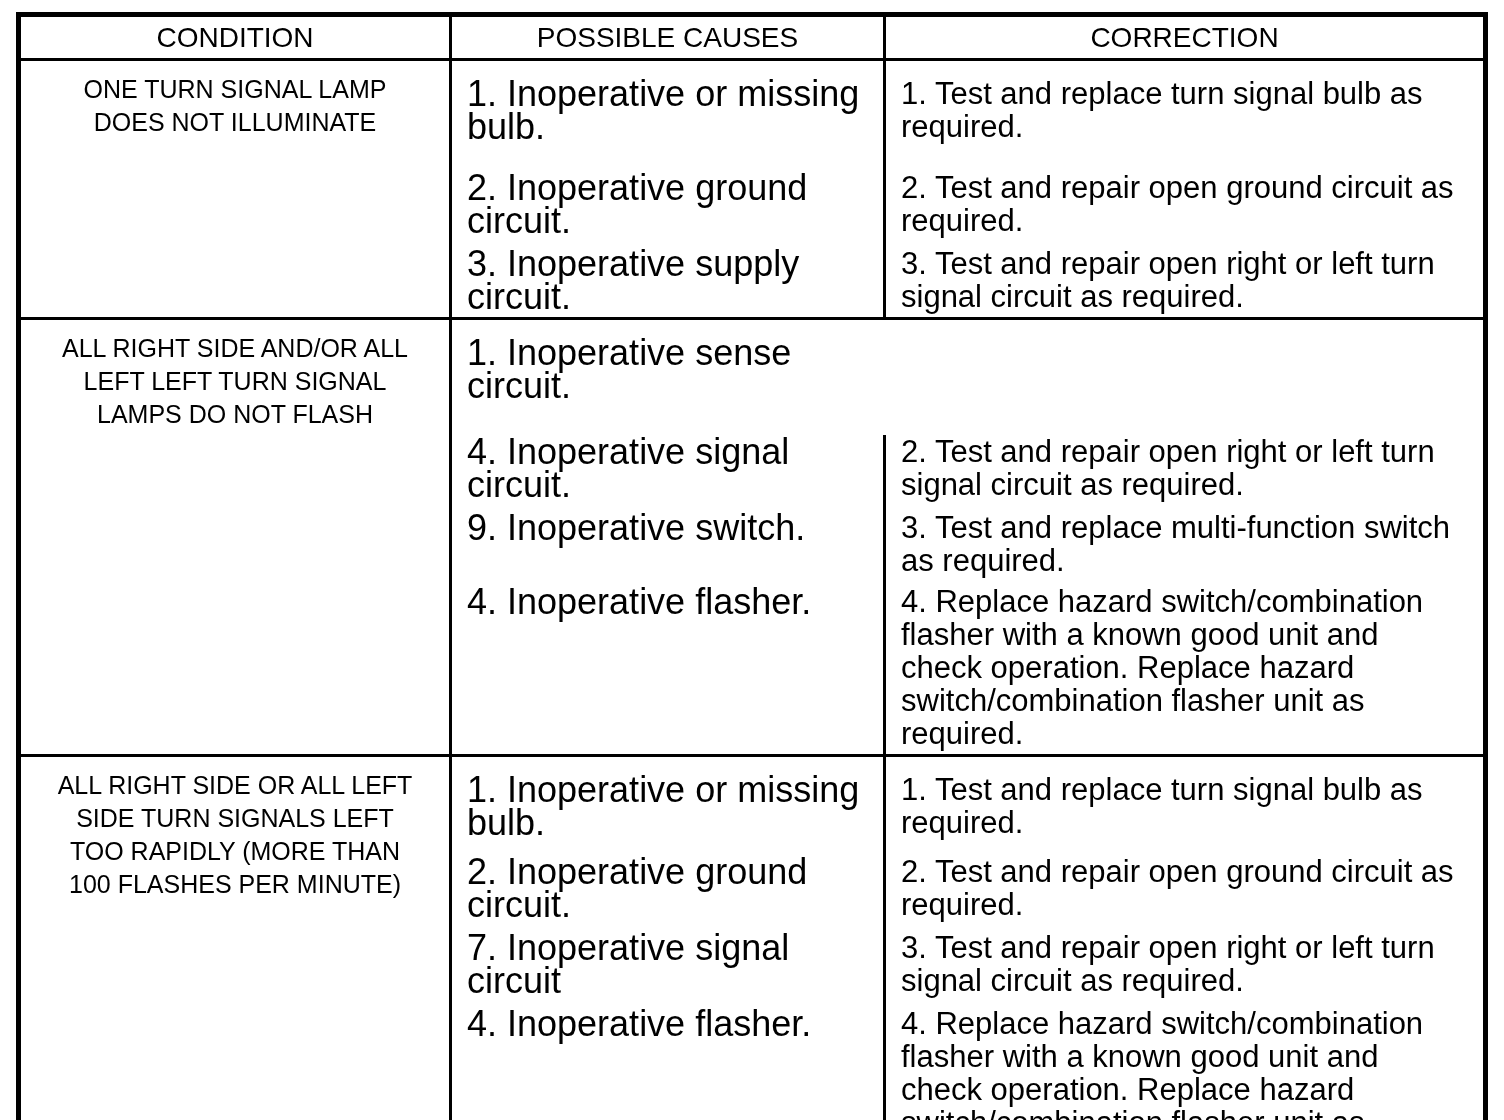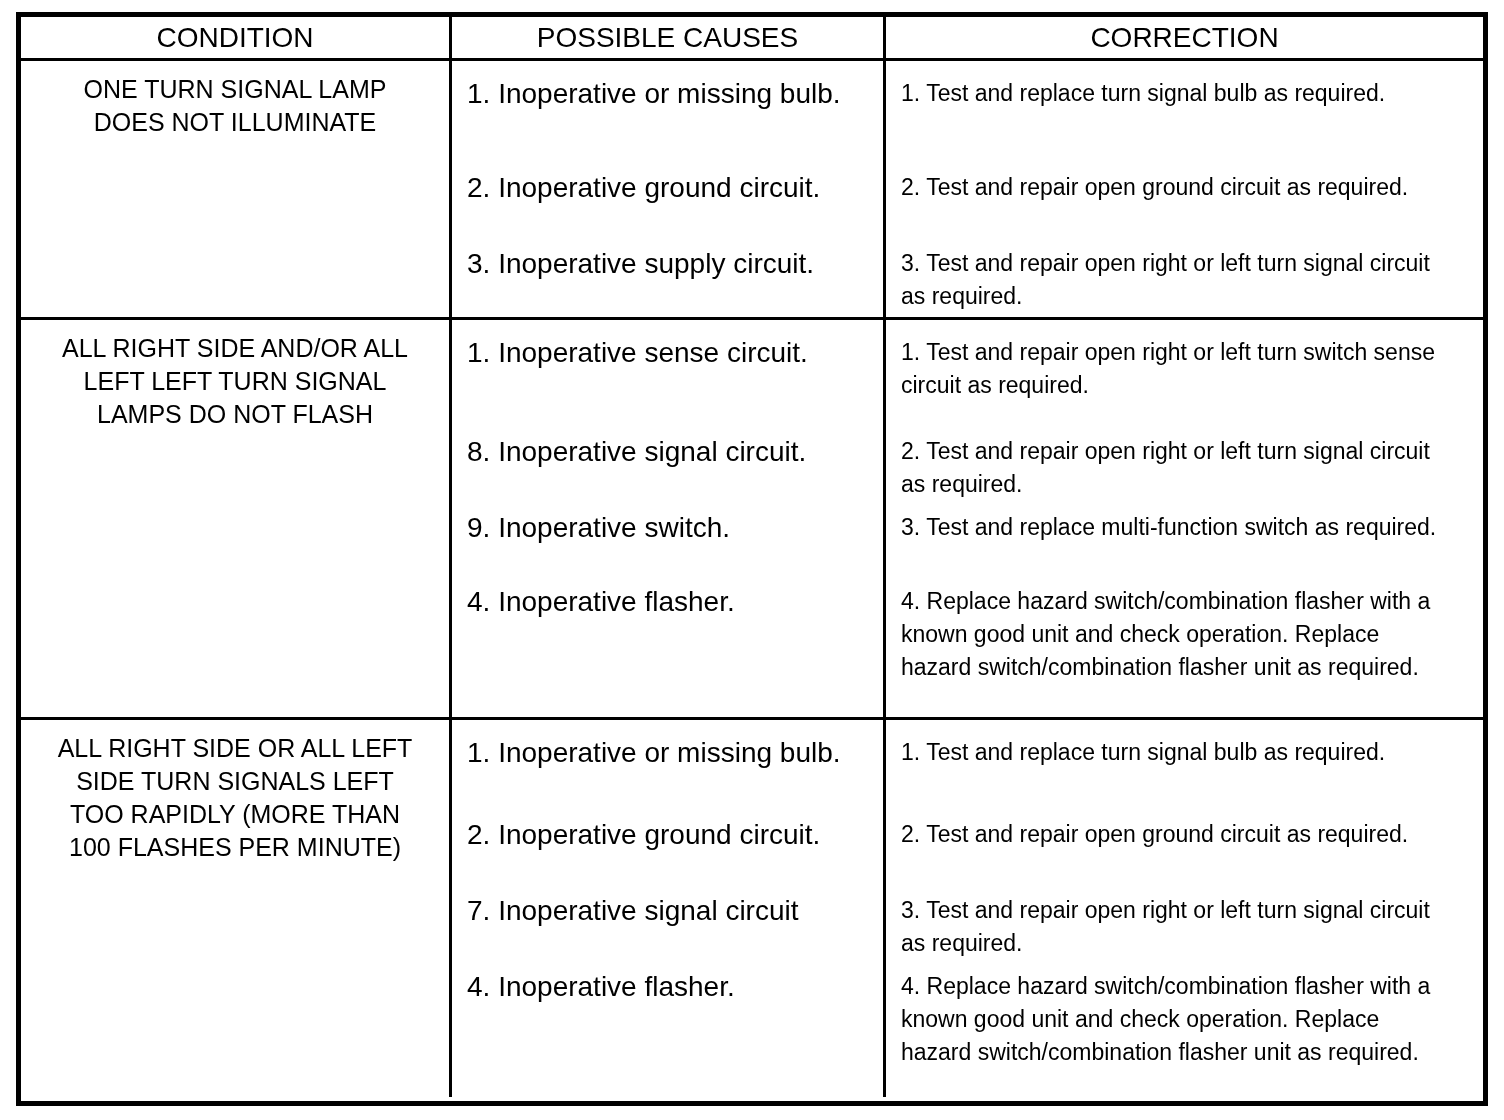--- a/index.html
+++ b/index.html
@@ -51,28 +51,28 @@
     padding: 12px 8px 8px 8px;
     text-align: center;
     font-size: 25px;
     line-height: 33px;
   }
   .cond-line { white-space: nowrap; }
   .cause-cell {
     grid-column: 2;
     border-left: 3px solid #000000;
     padding: 0 12px 4px 15px;
-    font-size: 28px;
+    font-size: 36px;
     line-height: 33px;
   }
   .corr-cell {
     grid-column: 3;
     border-left: 3px solid #000000;
     padding: 0 28px 4px 15px;
-    font-size: 23px;
+    font-size: 31px;
     line-height: 33px;
     line-break: loose;
   }
   .sub-first { padding-top: 16px; }
 </style>
 </head>
 <body>
 
 <div class="page">
   <div class="ts-table">
@@ -94,22 +94,21 @@
           <div class="cause-cell" style="grid-row: 3;">3. Inoperative supply circuit.</div>
           <div class="corr-cell" style="grid-row: 3;">3. Test and repair open right or left turn signal circuit as required.</div>
         </div>
         <div class="body-row" style="grid-template-rows: minmax(115px, auto) minmax(76px, auto) minmax(74px, auto) minmax(132px, auto);">
           <div class="cond-cell" style="grid-row: 1 / span 4;">
             <div class="cond-line">ALL RIGHT SIDE AND/OR ALL</div>
             <div class="cond-line">LEFT LEFT TURN SIGNAL</div>
             <div class="cond-line">LAMPS DO NOT FLASH</div>
           </div>
           <div class="cause-cell sub-first" style="grid-row: 1;">1. Inoperative sense circuit.</div>
-          <div class="corr-cell sub-first" style="grid-row: 1;">1. Test and repair open right or left turn switch sense circuit as required.</div>
-          <div class="cause-cell" style="grid-row: 2;">8. Inoperative signal circuit.</div>
+          <div class="cause-cell" style="grid-row: 2;">4. Inoperative signal circuit.</div>
           <div class="corr-cell" style="grid-row: 2;">2. Test and repair open right or left turn signal circuit as required.</div>
           <div class="cause-cell" style="grid-row: 3;">9. Inoperative switch.</div>
           <div class="corr-cell" style="grid-row: 3;">3. Test and replace multi-function switch as required.</div>
           <div class="cause-cell" style="grid-row: 4;">4. Inoperative flasher.</div>
           <div class="corr-cell" style="grid-row: 4;">4. Replace hazard switch/combination flasher with a known good unit and check operation. Replace hazard switch/combination flasher unit as required.</div>
         </div>
         <div class="body-row" style="grid-template-rows: minmax(98px, auto) minmax(76px, auto) minmax(76px, auto) minmax(127px, auto);">
           <div class="cond-cell" style="grid-row: 1 / span 4;">
             <div class="cond-line">ALL RIGHT SIDE OR ALL LEFT</div>
             <div class="cond-line">SIDE TURN SIGNALS LEFT</div>

